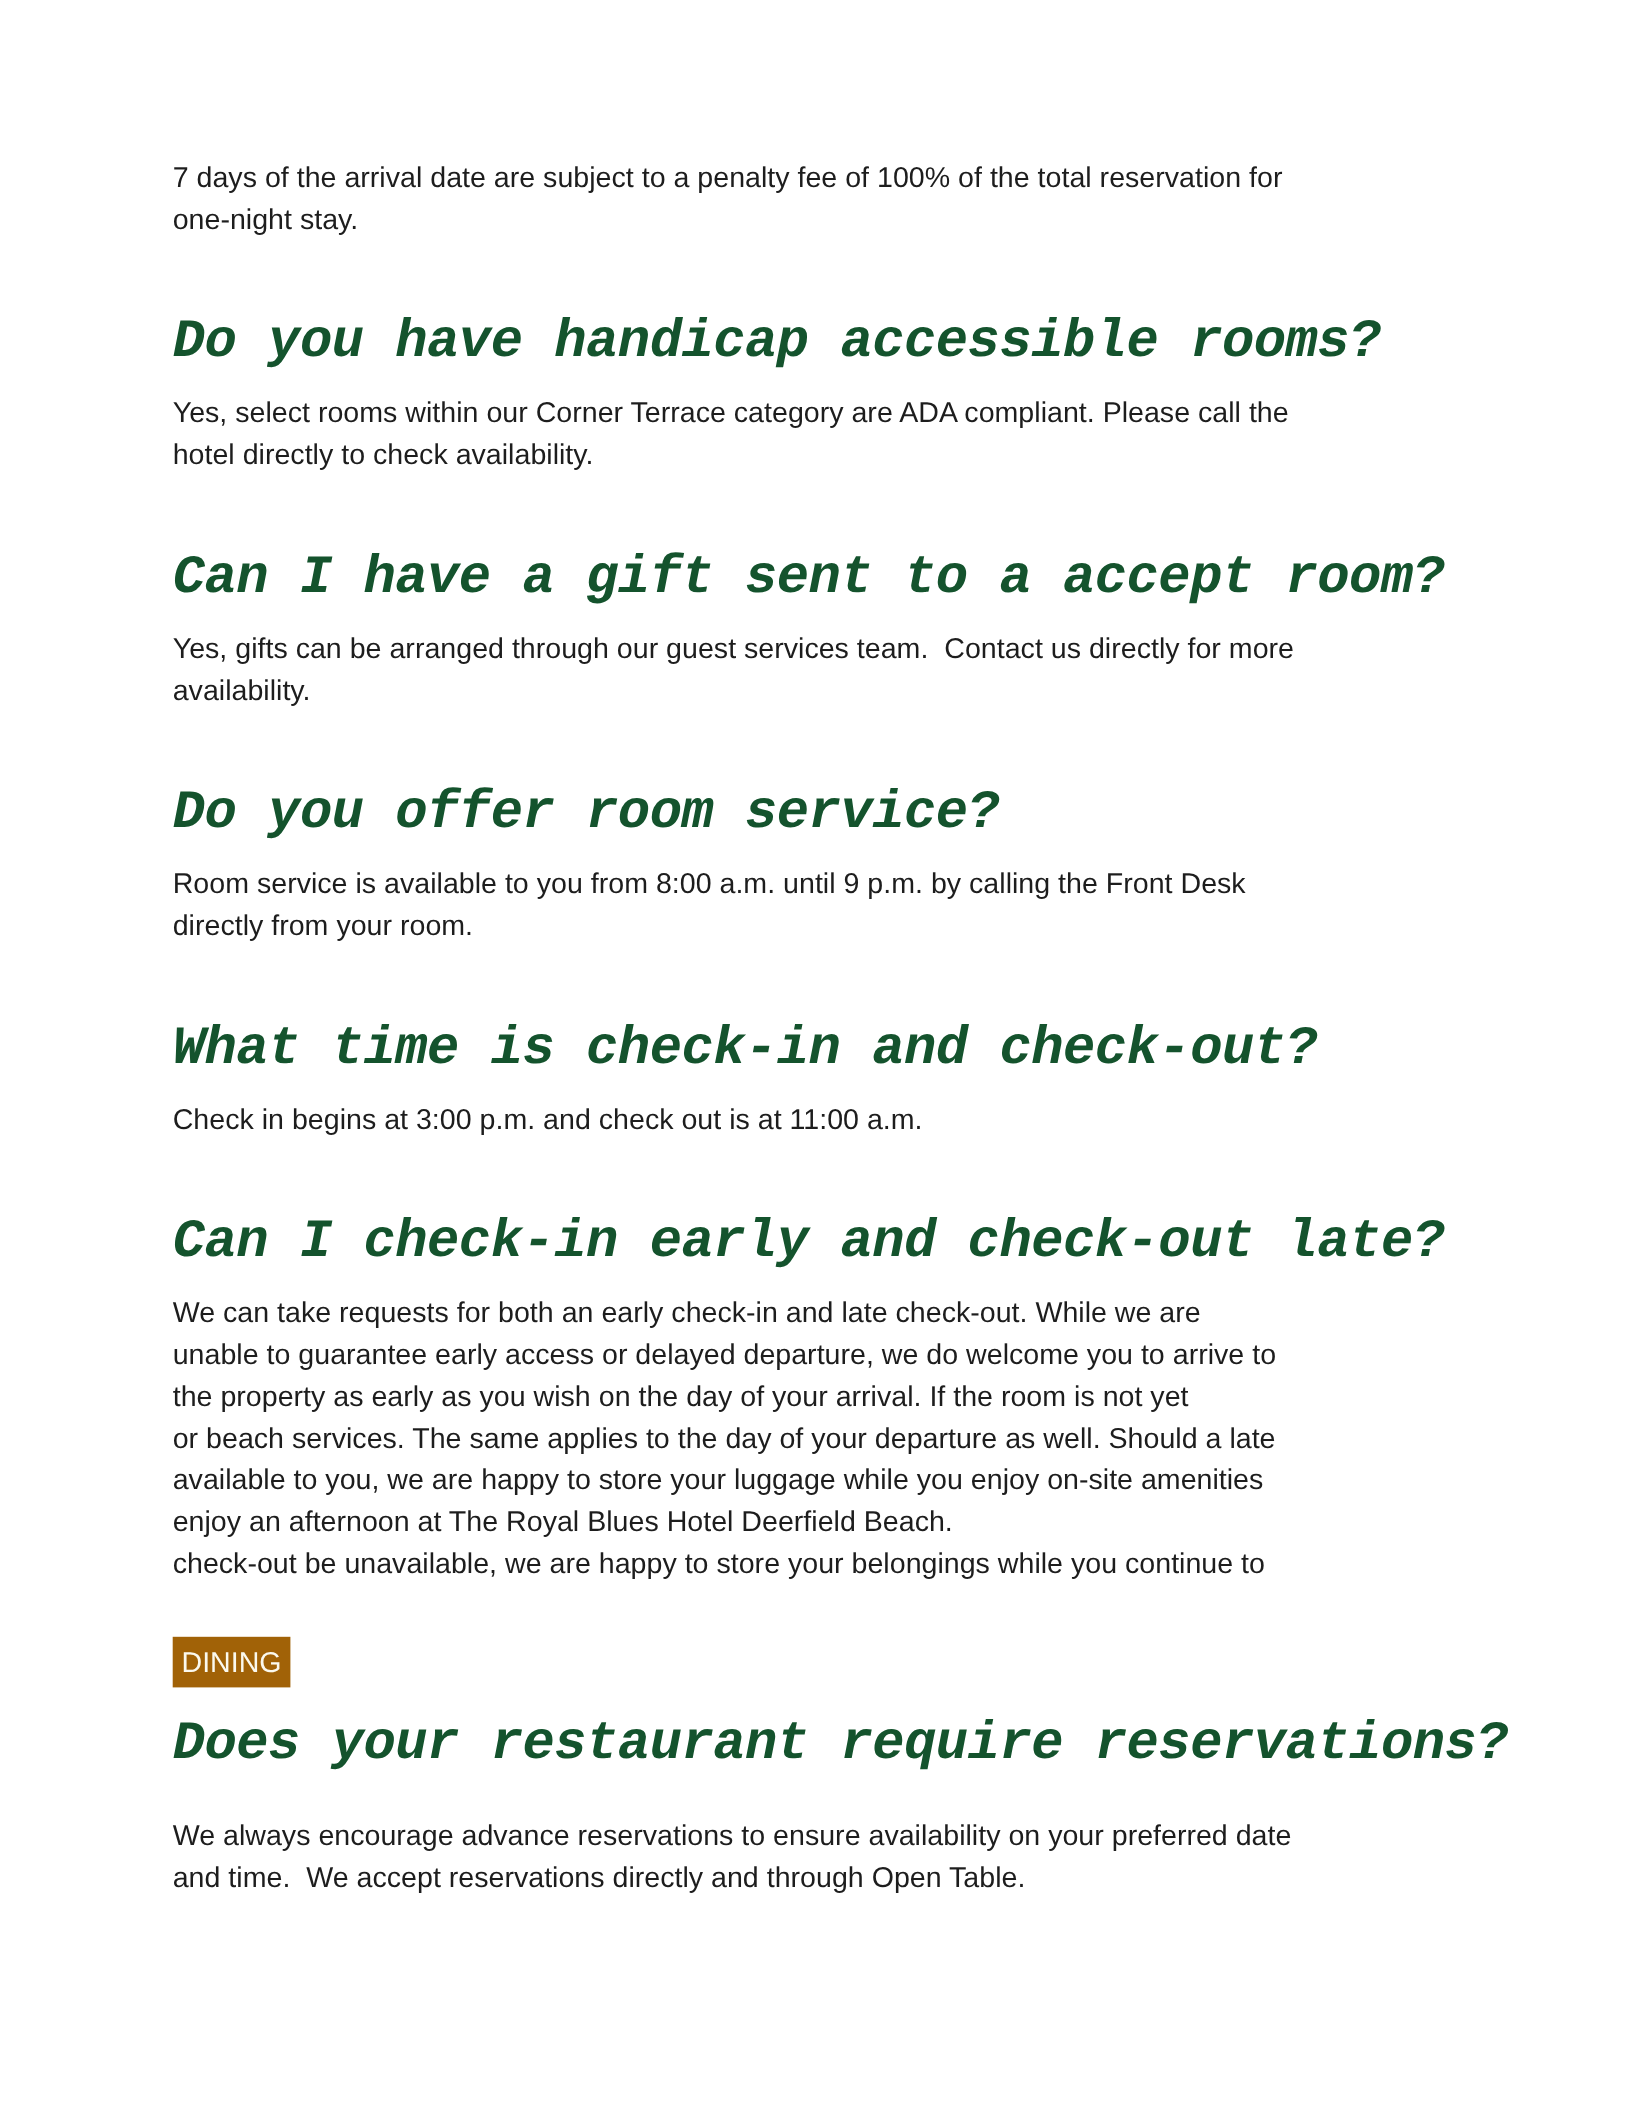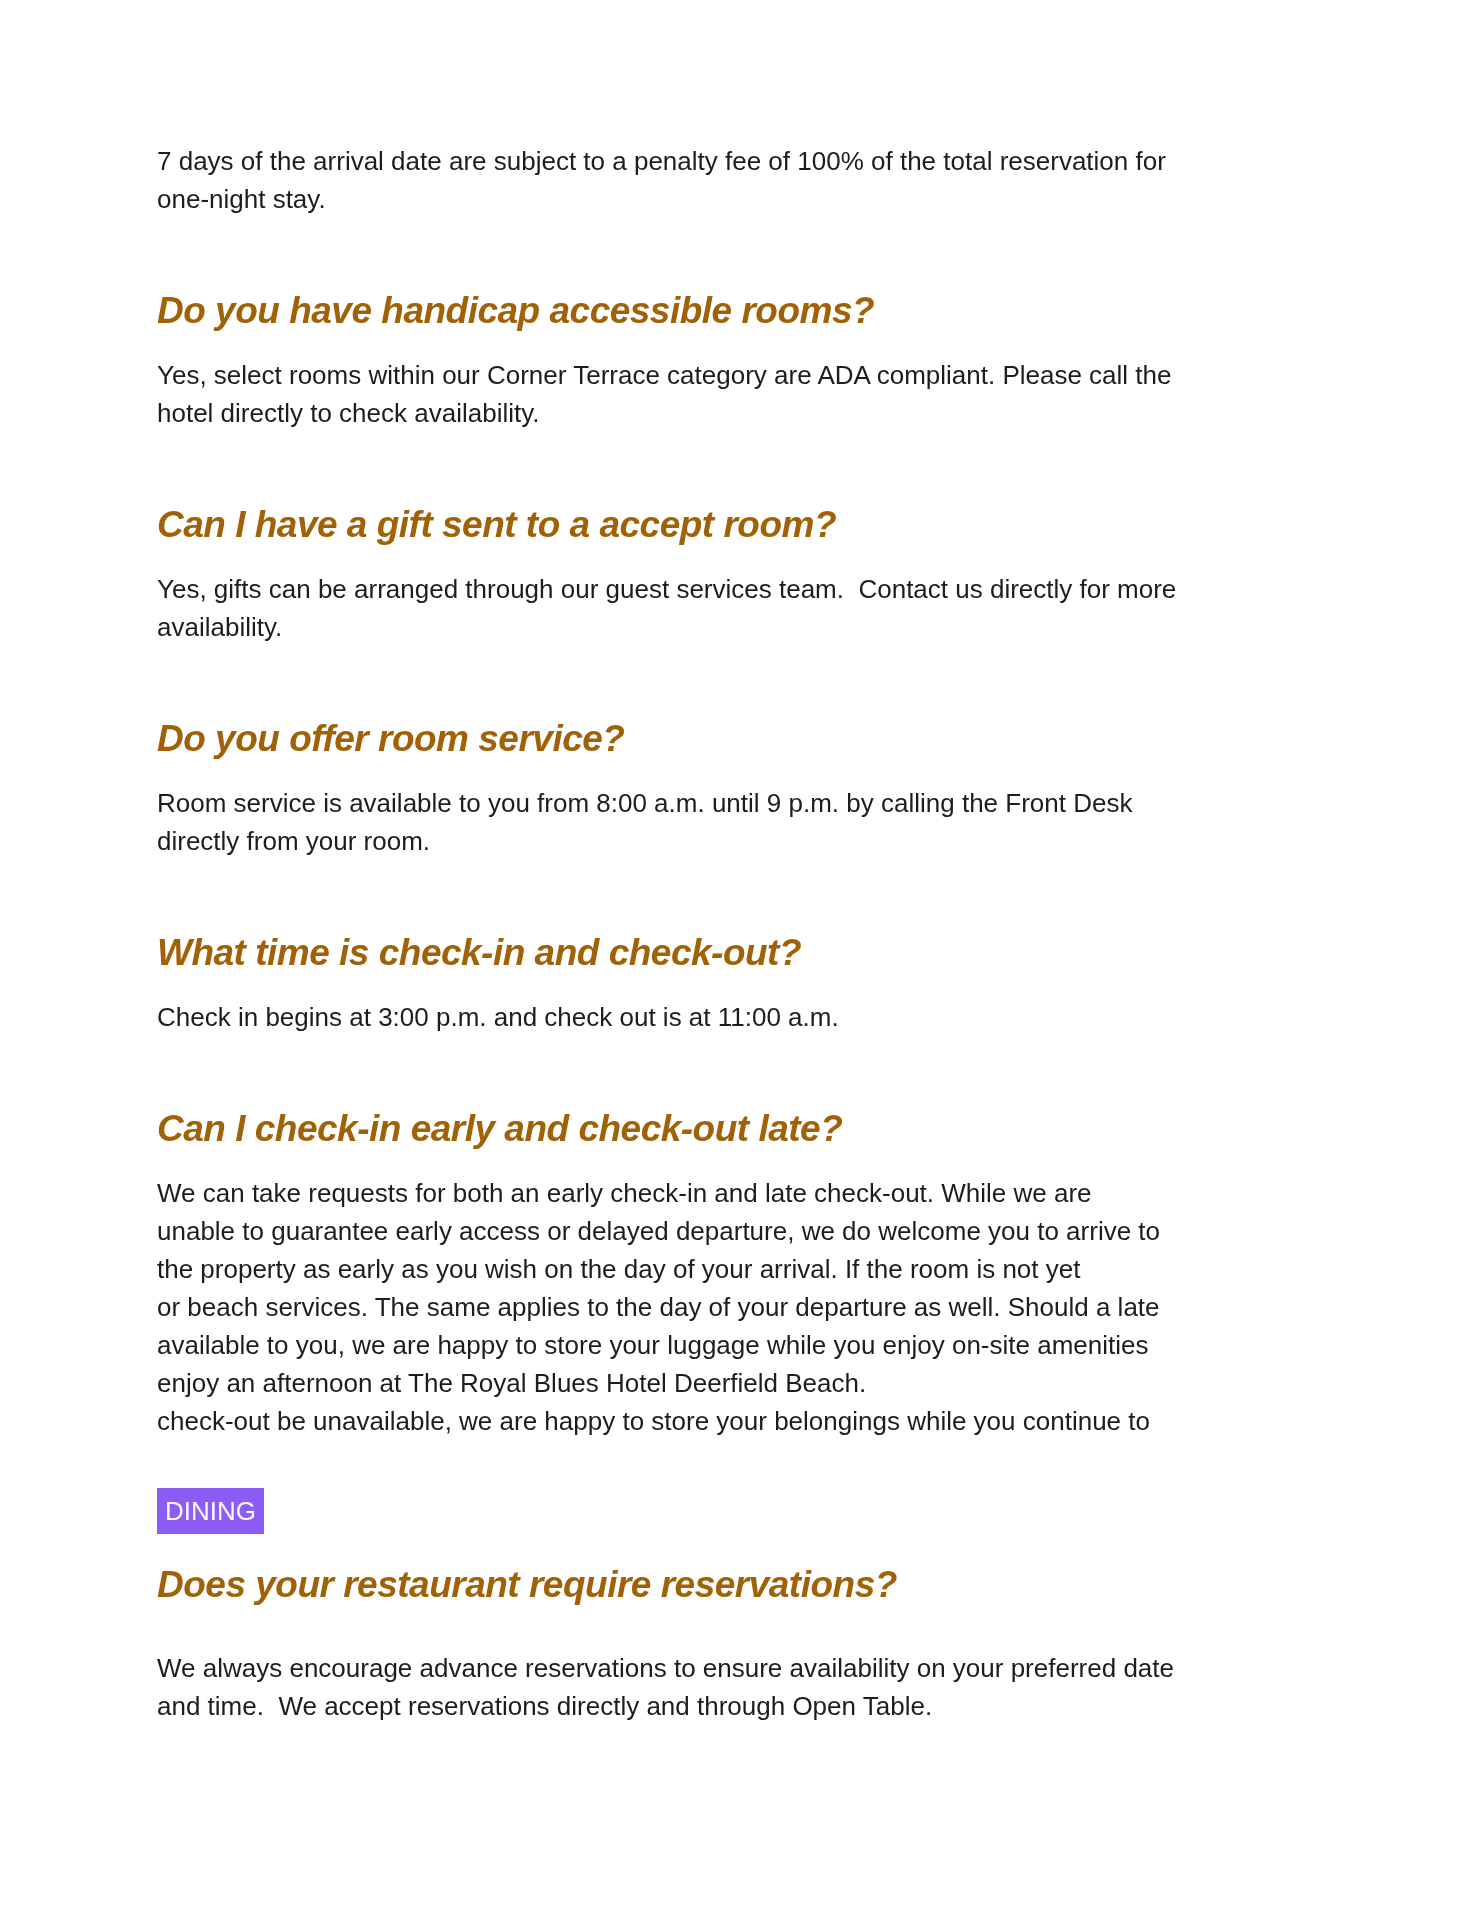--- a/index.html
+++ b/index.html
@@ -27,25 +27,25 @@
     font-size: 26px;
     line-height: 38px;
   }
   p.body .line {
     display: block;
     white-space: pre;
   }
   h2.faq-q {
     margin: 32px 0 18px 0;
     padding: 0;
-    color: #a16207;
-    font-family: Liberation Sans, sans-serif;
+    color: #14532d;
+    font-family: Liberation Mono, monospace;
     font-style: italic;
     font-weight: 700;
-    font-size: 37px;
+    font-size: 49px;
     line-height: 54px;
     letter-spacing: -0.5px;
     white-space: pre;
   }
   .dining-badge {
     display: inline-block;
     margin: 14px 0 0 0;
     padding: 4px 8px;
     font-size: 26px;
     line-height: 38px;
@@ -97,21 +97,21 @@
   <p class="body">
     <span class="line">We can take requests for both an early check-in and late check-out. While we are</span>
     <span class="line">unable to guarantee early access or delayed departure, we do welcome you to arrive to</span>
     <span class="line">the property as early as you wish on the day of your arrival. If the room is not yet</span>
     <span class="line">or beach services. The same applies to the day of your departure as well. Should a late</span>
     <span class="line">available to you, we are happy to store your luggage while you enjoy on-site amenities</span>
     <span class="line">enjoy an afternoon at The Royal Blues Hotel Deerfield Beach.</span>
     <span class="line">check-out be unavailable, we are happy to store your belongings while you continue to</span>
   </p>
 
-  <div class="dining-badge" style="background-color: #8b5cf6; color: rgb(251, 249, 238);">DINING</div>
+  <div class="dining-badge" style="background-color: #a16207; color: rgb(251, 249, 238);">DINING</div>
 
   <h2 class="faq-q after-badge">Does your restaurant require reservations?</h2>
   <p class="body last">
     <span class="line">We always encourage advance reservations to ensure availability on your preferred date</span>
     <span class="line">and time.  We accept reservations directly and through Open Table.</span>
   </p>
 
 </div>
 
 </body></html>

